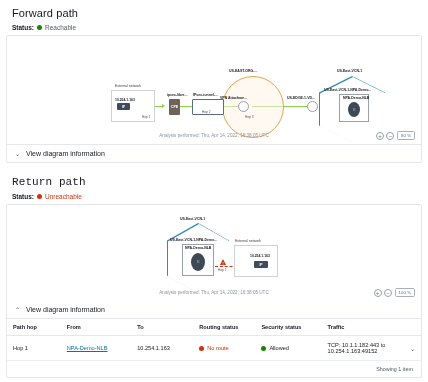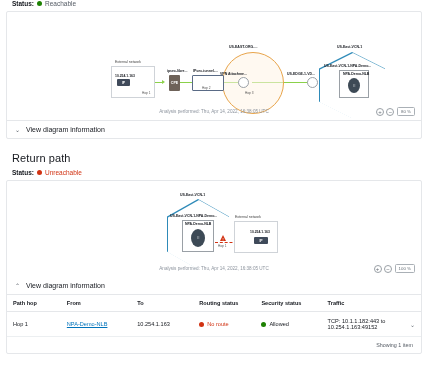--- a/index.html
+++ b/index.html
@@ -139,20 +139,21 @@
     font-size: 5.4px; color: #545b64; text-align: right;
     padding: 5px 8px 5px 0;
   }
   .rowchev { color:#687078; font-size:6px; }
 </style>
 </head>
 <body>
 
 <div class="page">
 
+  <div class="section-title">Forward path</div>
 
   <div class="status-line">
     <span class="status-label">Status:</span>
     <span class="dot green"></span>
     <span class="status-text-ok">Reachable</span>
   </div>
 
   <div class="panel">
     <div class="diagram-box">
 
@@ -208,21 +209,21 @@
         <div class="zval">80 %</div>
       </div>
     </div>
 
     <div class="vdi">
       <span class="chev">⌄</span>
       <span>View diagram information</span>
     </div>
   </div>
 
-  <div class="section-title" style="padding-top:13px;">Return path</div>
+  <div class="section-title" style="padding-top:13px;font-family:Liberation Mono, monospace;">Return path</div>
 
   <div class="status-line">
     <span class="status-label">Status:</span>
     <span class="dot red"></span>
     <span class="status-text-bad">Unreachable</span>
   </div>
 
   <div class="panel">
     <div class="diagram-box ret">
 

